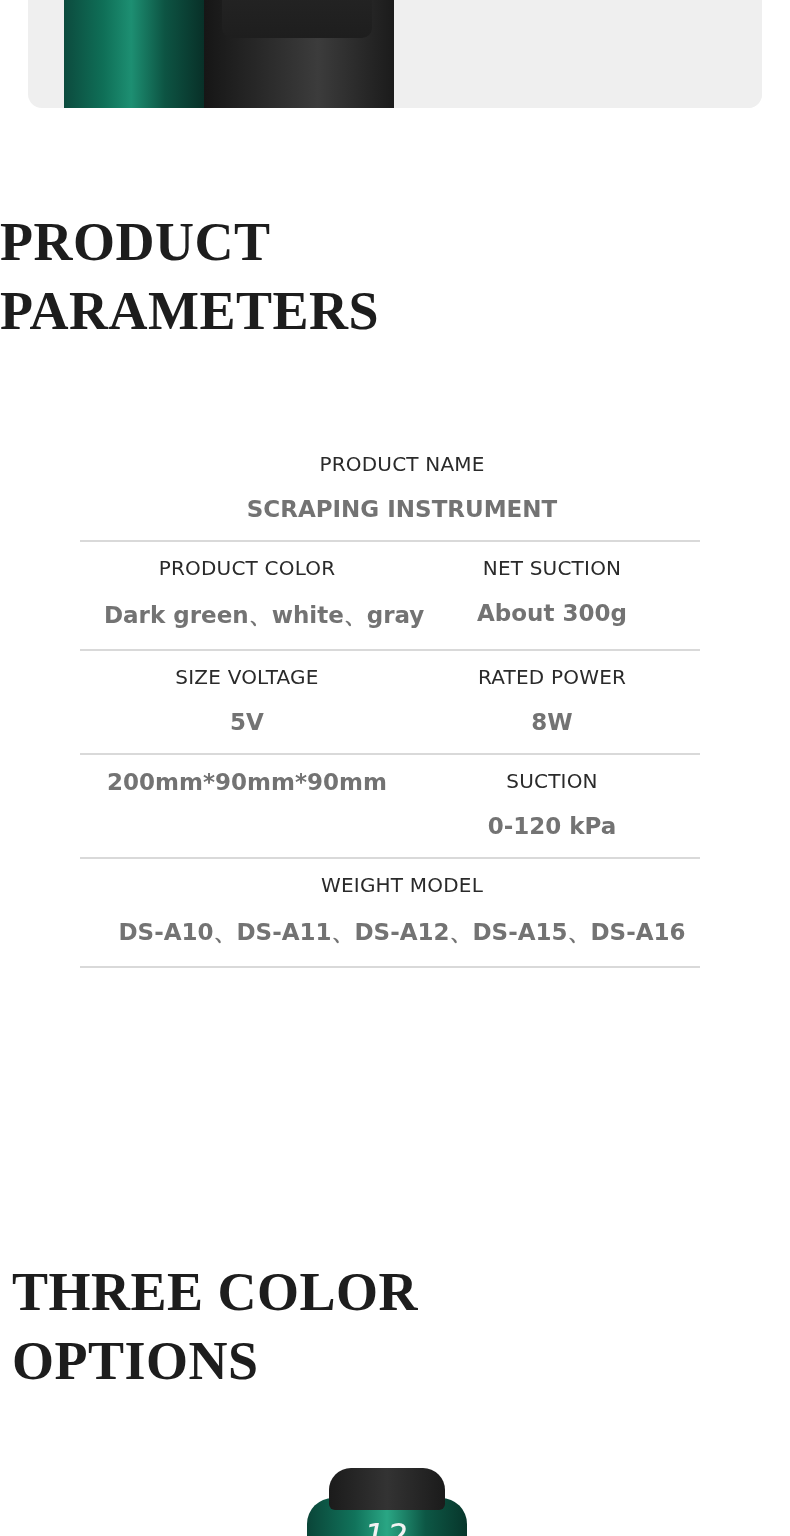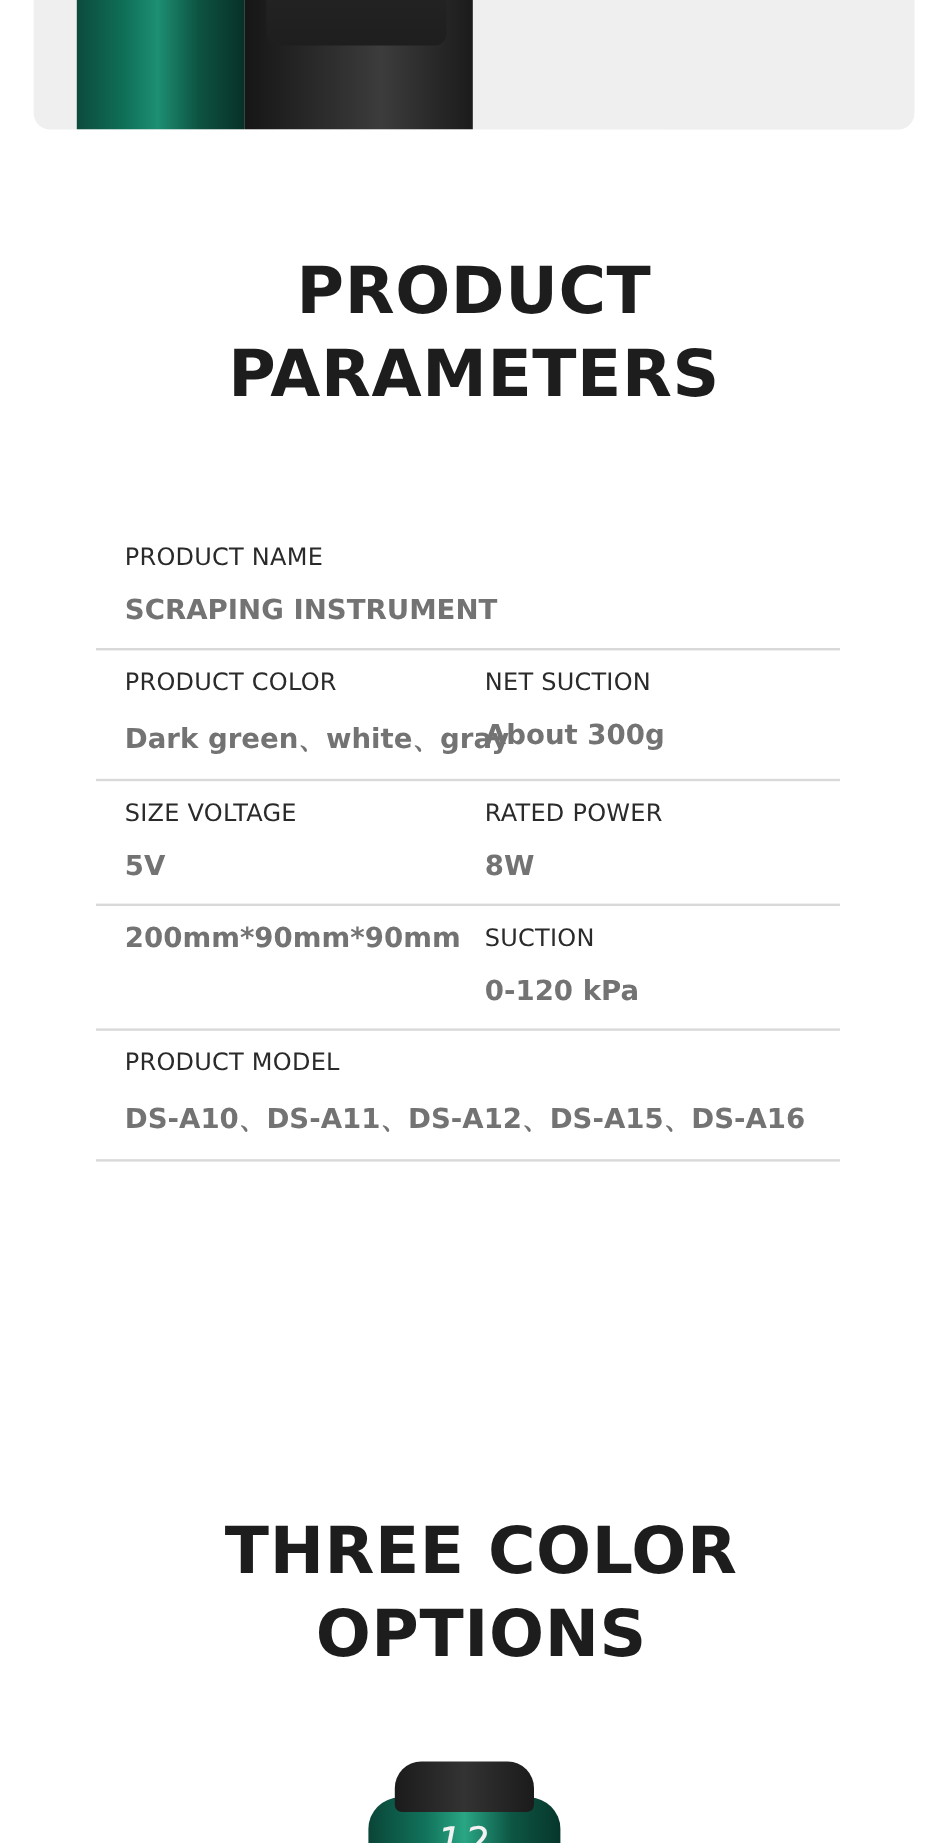--- a/index.html
+++ b/index.html
@@ -66,26 +66,26 @@
     position: absolute;
     right: 0;
     top: 0;
     width: 360px;
     height: 100%;
     background: linear-gradient(90deg, rgba(239,239,239,0) 0%, #efefef 70%);
   }
 
   
   .section-title {
-    text-align: center;
     font-weight: bold;
     font-size: 54px;
     line-height: 1.28;
     letter-spacing: 0.5px;
     color: #1d1d1d;
+    font-family: Liberation Serif, serif;
   }
   #params-title {
     position: absolute;
     left: 0;
     right: 0;
     top: 208px;
   }
   #colors-title {
     position: absolute;
     left: 0;
@@ -105,20 +105,21 @@
     display: flex;
     border-bottom: 2px solid #d9d9d9;
     padding: 6px 0 18px 0;
   }
   .spec-row.last {
     border-bottom: 2px solid #d9d9d9;
   }
   .spec-cell {
     box-sizing: border-box;
     padding: 8px 0 0 24px;
+    text-align: center;
   }
   .spec-cell.half { width: 50%; }
   .spec-cell.full { width: 100%; }
   .spec-cell.right { padding-left: 14px; }
   .spec-label {
     font-size: 20px;
     color: #2a2a2a;
     letter-spacing: 0.2px;
     margin-bottom: 20px;
     white-space: nowrap;
@@ -221,21 +222,21 @@
       <div class="spec-value">200mm*90mm*90mm</div>
     </div>
     <div class="spec-cell half right">
       <div class="spec-label">SUCTION</div>
       <div class="spec-value">0-120 kPa</div>
     </div>
   </div>
 
   <div class="spec-row last">
     <div class="spec-cell full">
-      <div class="spec-label">PRODUCT MODEL</div>
+      <div class="spec-label">WEIGHT MODEL</div>
       <div class="spec-value">DS-A10、DS-A11、DS-A12、DS-A15、DS-A16</div>
     </div>
   </div>
 
 </div>
 
 <div class="section-title" id="colors-title">
   <div>THREE COLOR</div>
   <div>OPTIONS</div>
 </div>

